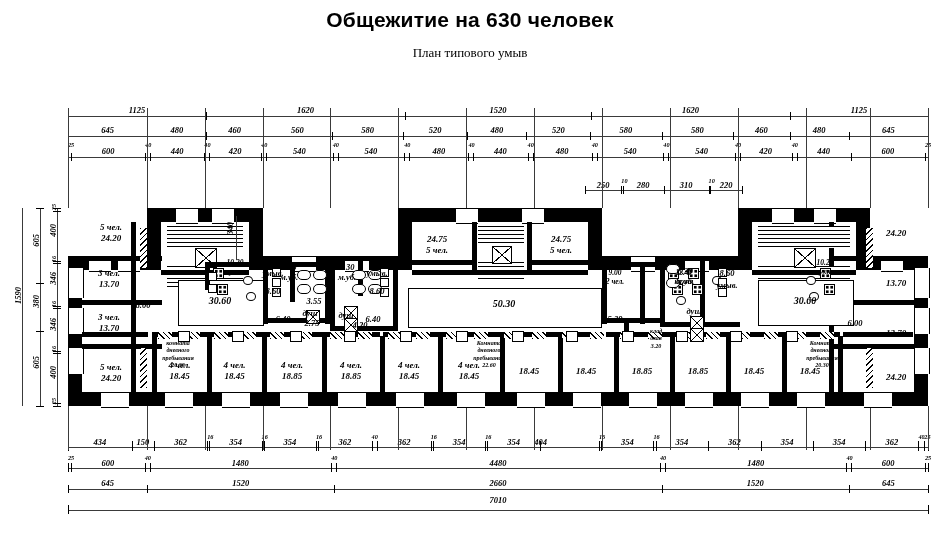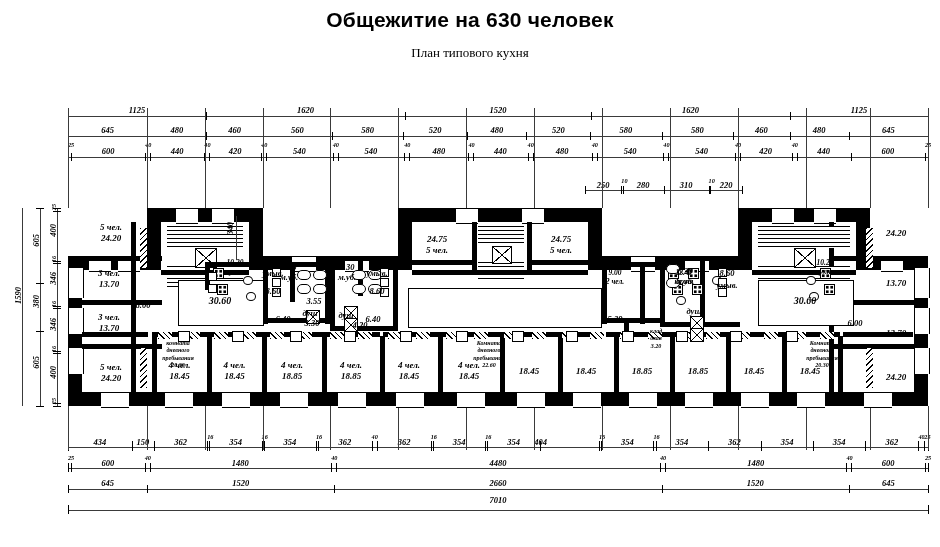--- a/index.html
+++ b/index.html
@@ -48,21 +48,21 @@
      repeating-linear-gradient(to bottom,#000 0 1px,#fff 1px 4px);}
   .stairx{position:absolute;border:1px solid #000;background:#fff;}
 
   .fix{position:absolute;border:1px solid #000;background:#fff;}
   .fixr{position:absolute;border:1px solid #000;background:#fff;border-radius:50%;}
 </style>
 </head>
 <body>
 
 <div id="title">Общежитие на 630 человек</div>
-<div id="subtitle">План типового кухня</div>
+<div id="subtitle">План типового умыв</div>
 
 <div id="plan">
     <div class="dline h" style="left: 68px; top: 116px; width: 860px; height: 1px;"></div>
     <div class="dimtxt " style="left: 68px; top: 105px; width: 138.017px;">1125</div>
     <div class="dimtxt " style="left: 206.017px; top: 105px; width: 198.745px;">1620</div>
     <div class="tick" style="left: 206.017px; top: 112px; width: 1px; height: 8px;"></div>
     <div class="dimtxt " style="left: 404.762px; top: 105px; width: 186.476px;">1520</div>
     <div class="tick" style="left: 404.762px; top: 112px; width: 1px; height: 8px;"></div>
     <div class="dimtxt " style="left: 591.238px; top: 105px; width: 198.745px;">1620</div>
     <div class="tick" style="left: 591.238px; top: 112px; width: 1px; height: 8px;"></div>
@@ -542,20 +542,23 @@
     </div>
     <div class="rlabel " style="left: 868px; top: 328px; width: 56px;">
       <div>13.70</div>
     </div>
     <div class="rlabel " style="left: 868px; top: 372px; width: 56px;">
       <div>24.20</div>
     </div>
     <div class="rlabel big" style="left: 180px; top: 295px; width: 80px;">
       <div>30.60</div>
     </div>
+    <div class="rlabel big" style="left: 410px; top: 298px; width: 188px;">
+      <div>50.30</div>
+    </div>
     <div class="rlabel big" style="left: 760px; top: 295px; width: 90px;">
       <div>30.60</div>
     </div>
     <div class="dimtxt " style="left: 124px; top: 300px; width: 38px;">6.00</div>
     <div class="dimtxt " style="left: 836px; top: 318px; width: 38px;">6.00</div>
     <div class="rlabel s" style="left: 210px; top: 258px; width: 50px;">
       <div>10.20</div>
       <div>кухня</div>
     </div>
     <div class="rlabel s" style="left: 800px; top: 258px; width: 50px;">
@@ -609,21 +612,21 @@
     <div class="dimtxt " style="left: 258px; top: 268px; width: 30px;">умыв.</div>
     <div class="dimtxt " style="left: 258px; top: 286px; width: 30px;">8.60</div>
     <div class="dimtxt " style="left: 276px; top: 262px; width: 26px;">6.30</div>
     <div class="dimtxt " style="left: 276px; top: 272px; width: 26px;">м.уб.</div>
     <div class="dimtxt " style="left: 334px; top: 262px; width: 26px;">6.30</div>
     <div class="dimtxt " style="left: 334px; top: 272px; width: 26px;">м.уб.</div>
     <div class="dimtxt " style="left: 362px; top: 268px; width: 30px;">умыв.</div>
     <div class="dimtxt " style="left: 362px; top: 286px; width: 30px;">8.60</div>
     <div class="dimtxt " style="left: 300px; top: 296px; width: 28px;">3.55</div>
     <div class="dimtxt " style="left: 300px; top: 308px; width: 20px;">душ</div>
-    <div class="dimtxt " style="left: 300px; top: 318px; width: 24px;">3.30</div>
+    <div class="dimtxt " style="left: 300px; top: 318px; width: 24px;">2.75</div>
     <div class="dimtxt " style="left: 336px; top: 310px; width: 20px;">душ</div>
     <div class="dimtxt " style="left: 348px; top: 320px; width: 24px;">4.20</div>
     <div class="dimtxt " style="left: 268px; top: 314px; width: 30px;">6.40</div>
     <div class="dimtxt " style="left: 358px; top: 314px; width: 30px;">6.40</div>
     <div class="dimtxt " style="left: 600px; top: 314px; width: 30px;">5.39</div>
     <div class="dimtxt " style="left: 672px; top: 266px; width: 26px;">6.30</div>
     <div class="dimtxt " style="left: 672px; top: 276px; width: 26px;">м.уб.</div>
     <div class="dimtxt " style="left: 712px; top: 268px; width: 30px;">8.60</div>
     <div class="dimtxt " style="left: 712px; top: 280px; width: 30px;">умыв.</div>
     <div class="dimtxt " style="left: 684px; top: 306px; width: 20px;">душ</div>

